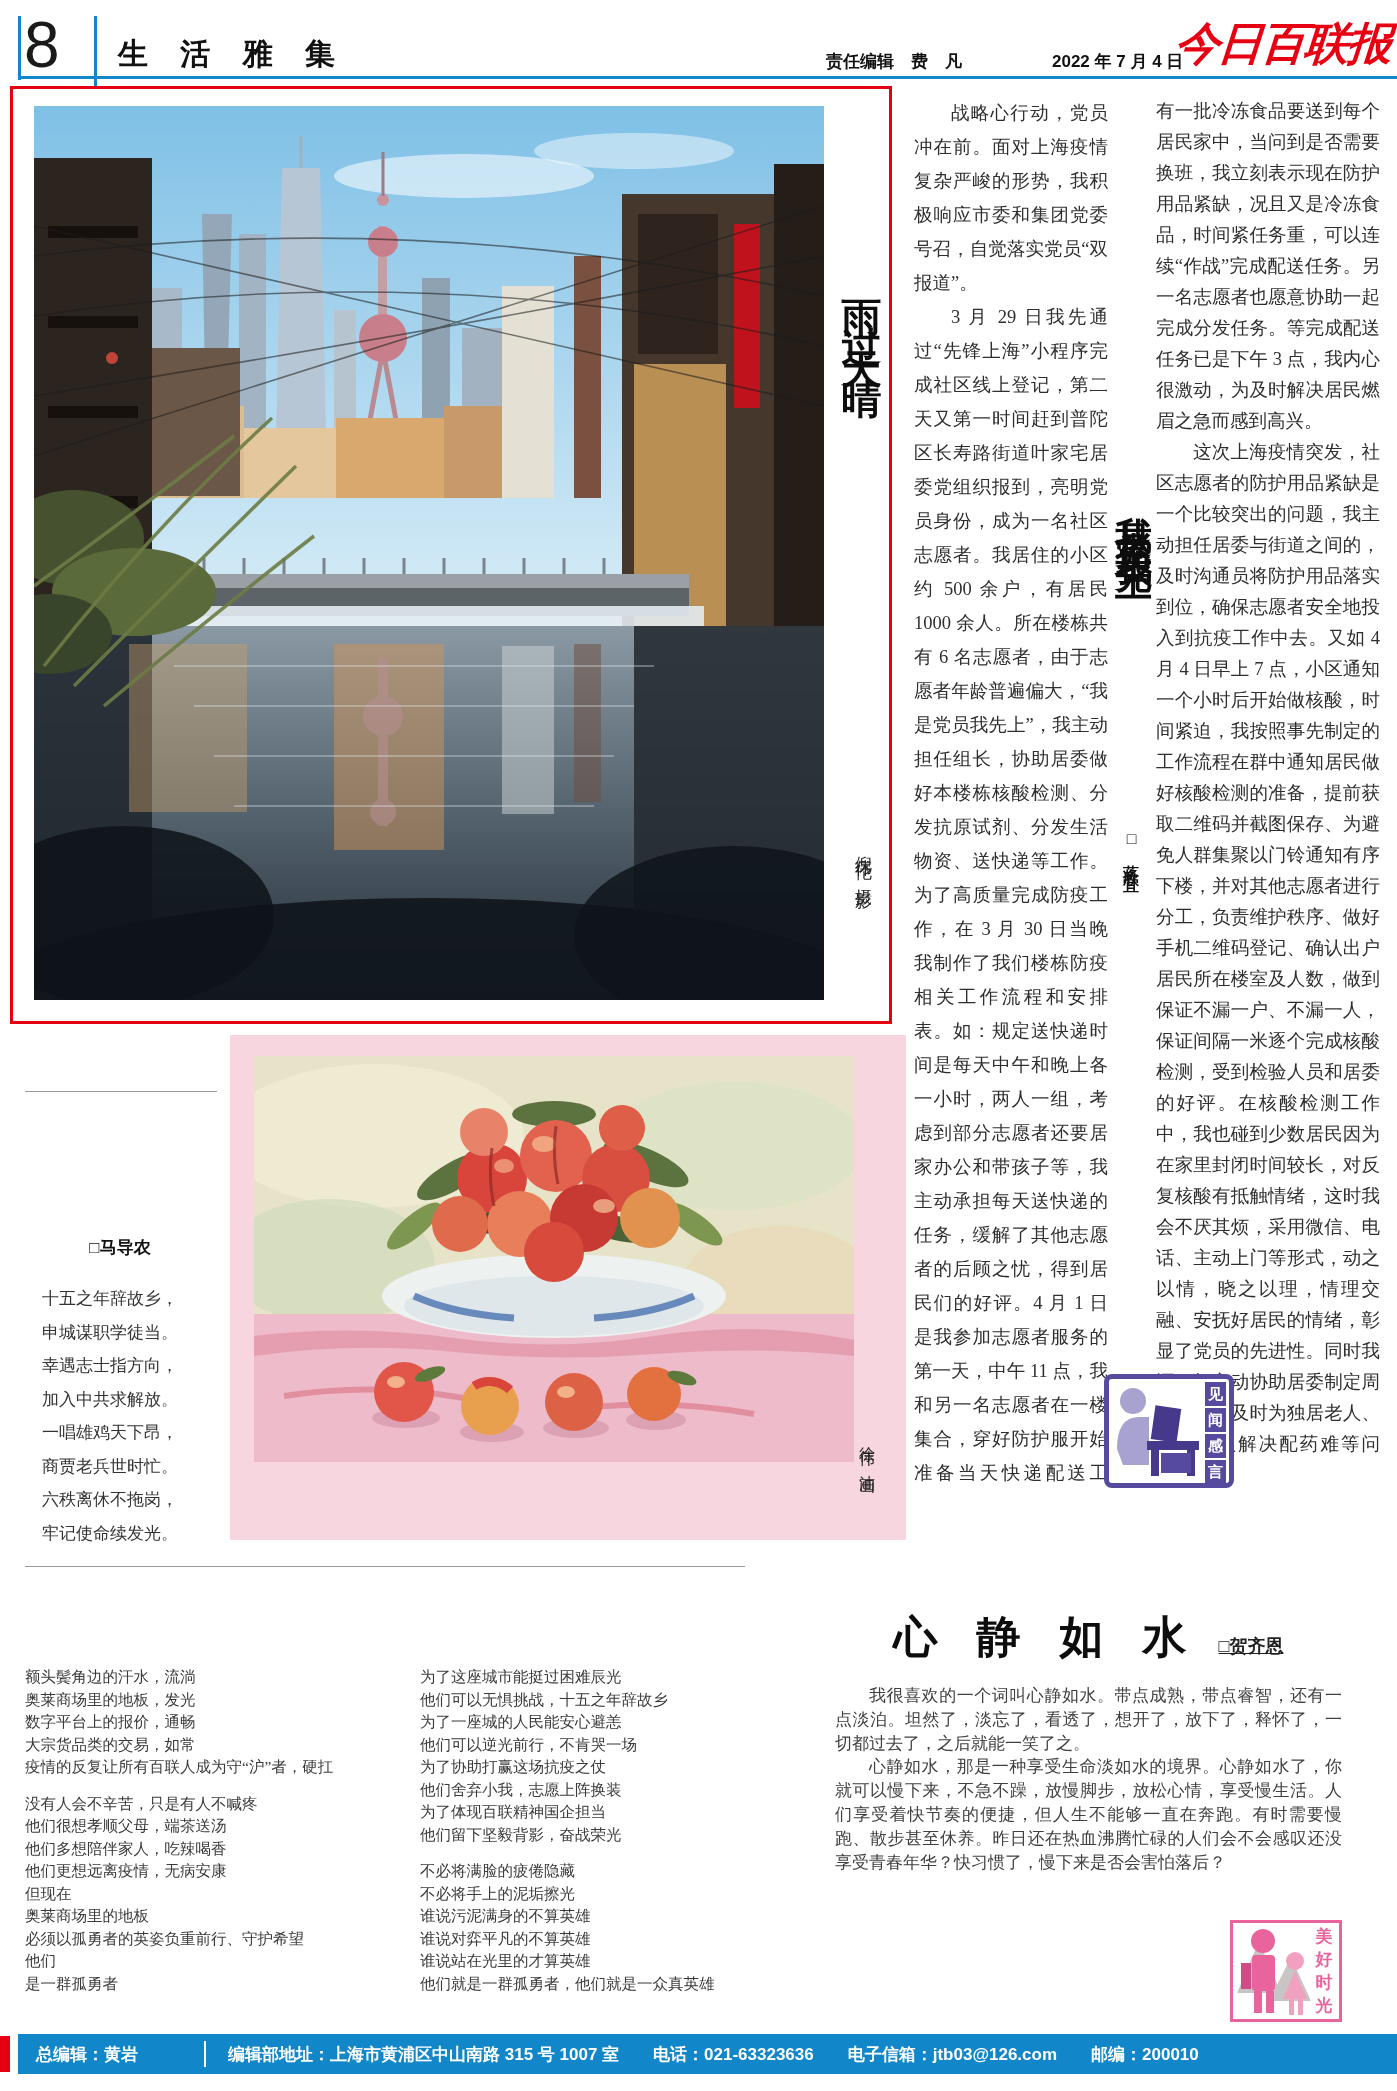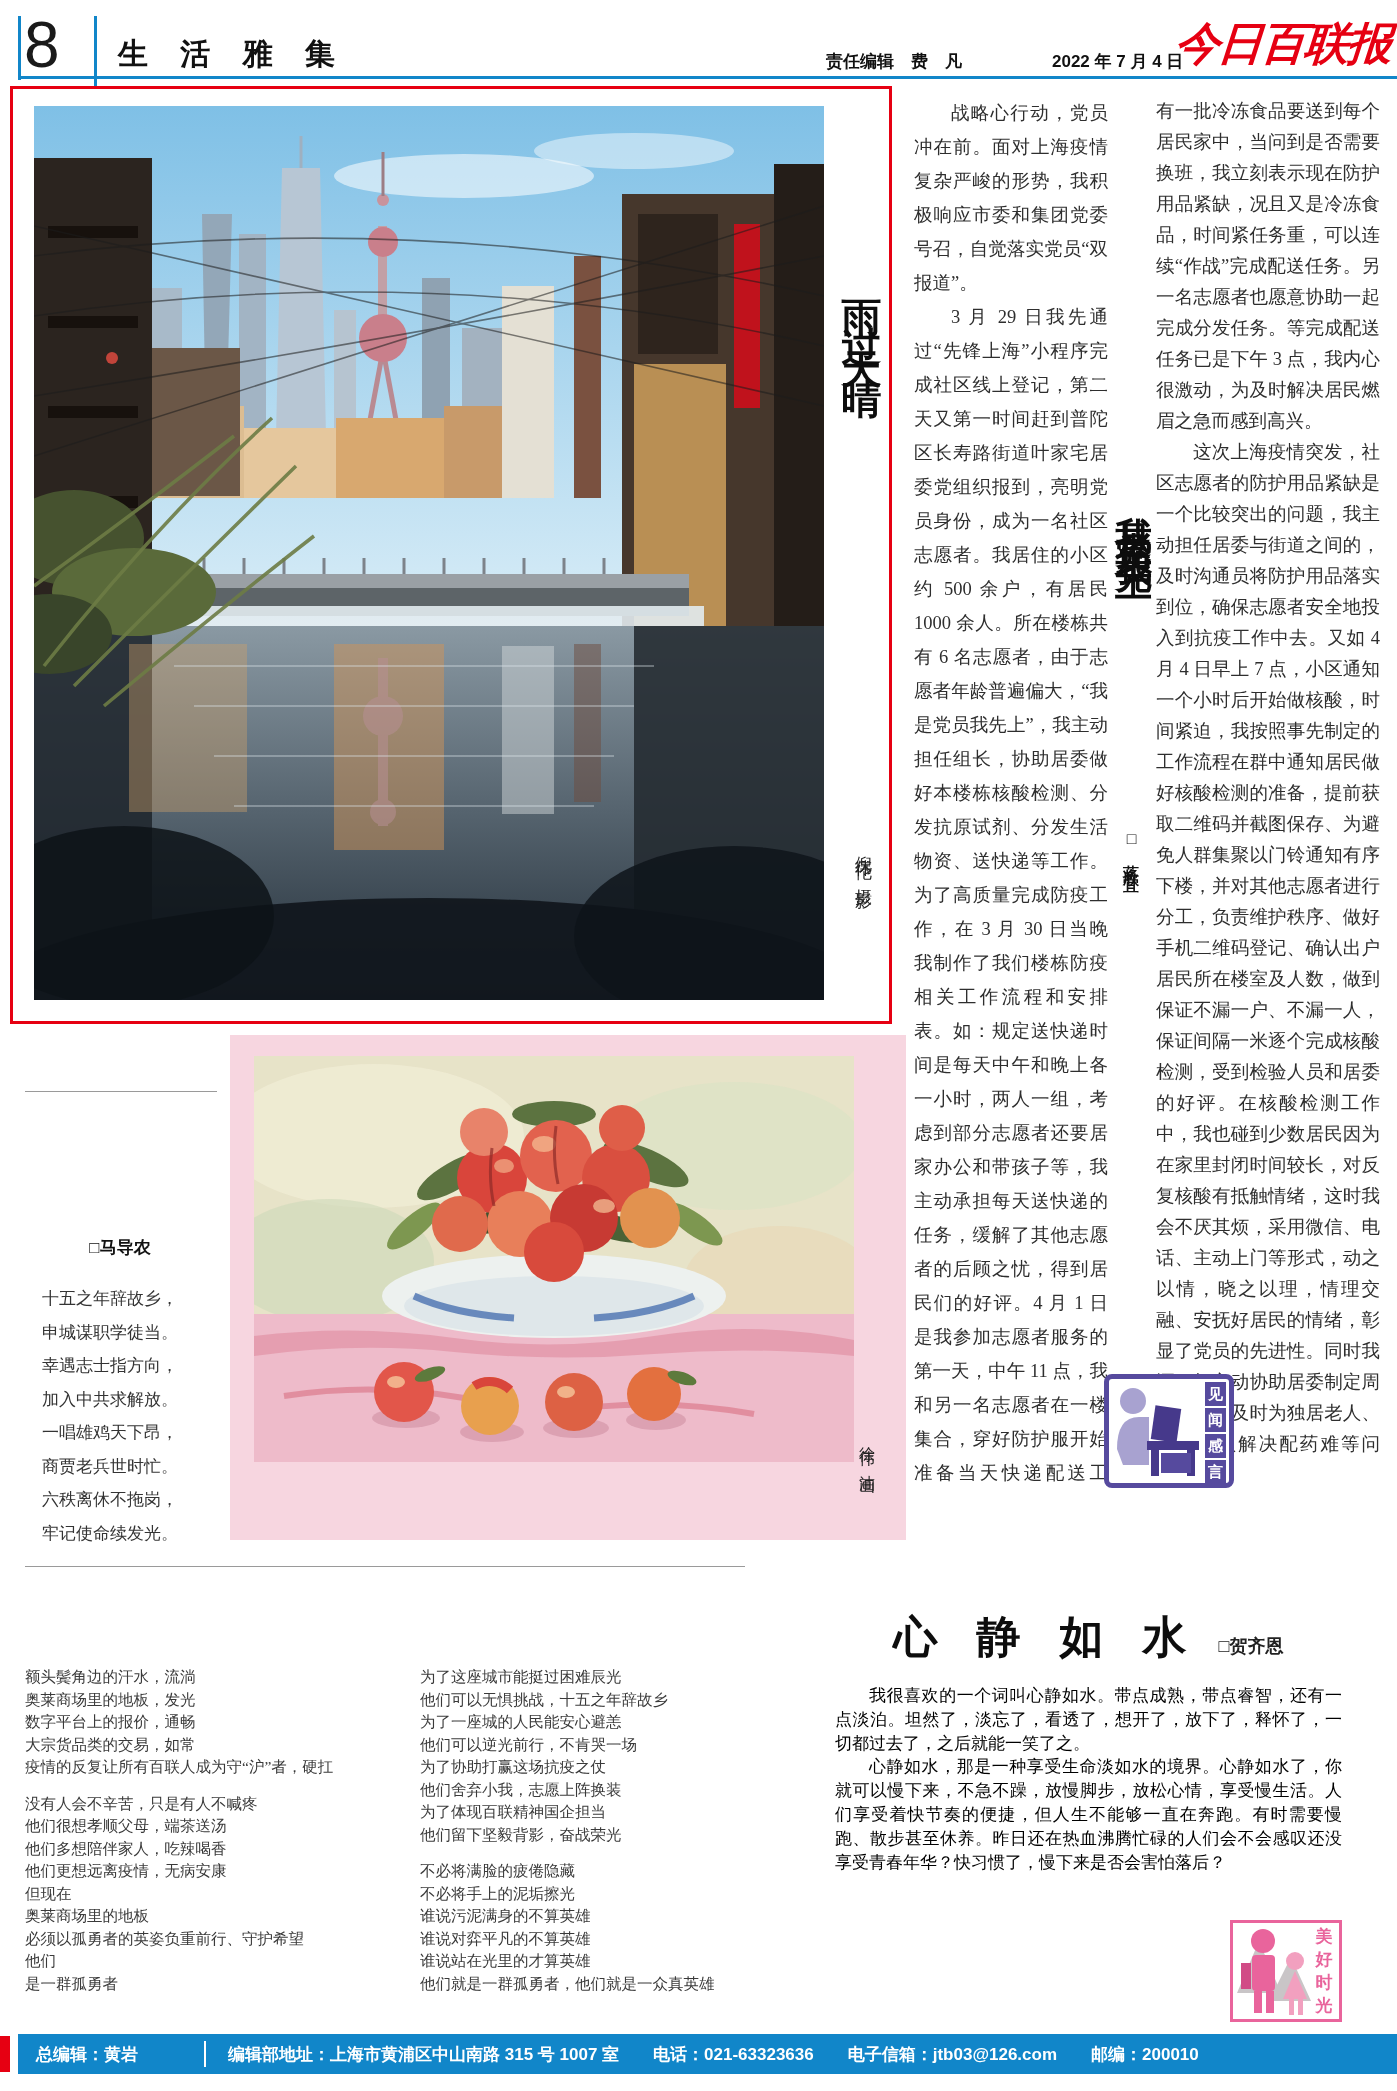--- a/index.html
+++ b/index.html
@@ -58,23 +58,23 @@
   .heroes-title-row{left:25px;top:1592px;width:720px;text-align:center;}
   .heroes-title{font-size:40px;font-weight:700;letter-spacing:3px;color:#0d0d0d;}
   .heroes-author{font-size:18px;font-weight:700;color:#222;margin-left:26px;}
   .poem-col{font-size:15.5px;line-height:22.5px;color:#3a3a3a;white-space:nowrap;}
   .poem-col > div:empty{height:14px;}
   .heroes-left{left:25px;top:1666px;width:360px;}
   .heroes-right{left:420px;top:1666px;width:320px;}
   
   .calm-title-row{left:835px;top:1608px;width:507px;text-align:center;}
   .calm-title{font-size:44px;font-weight:700;letter-spacing:14px;color:#0d0d0d;}
-  .calm-author{font-size:18px;font-weight:700;color:#222;margin-left:18px;}
+  .calm-author{font-size:18px;font-weight:700;color:#222;margin-left:18px;text-decoration:underline;}
   .calm-body{left:835px;top:1684px;width:507px;height:348px;font-size:17px;line-height:23.8px;
-             text-align:justify;color:#000000;overflow:hidden;}
+             text-align:justify;color:#404040;overflow:hidden;}
   
   .foot-red{left:0;top:2036px;width:10px;height:36px;background:#e60012;}
   .foot-bar{left:18px;top:2034px;width:1379px;height:40px;background:#1186c9;color:#fff;
             font-family:"Liberation Sans",sans-serif;font-weight:700;font-size:17px;display:flex;align-items:center;}
   .foot-chief{margin-left:18px;width:168px;}
   .foot-sep{width:2px;height:26px;background:#fff;}
   .foot-info{margin-left:22px;}
 </style>
 </head>
 <body>

